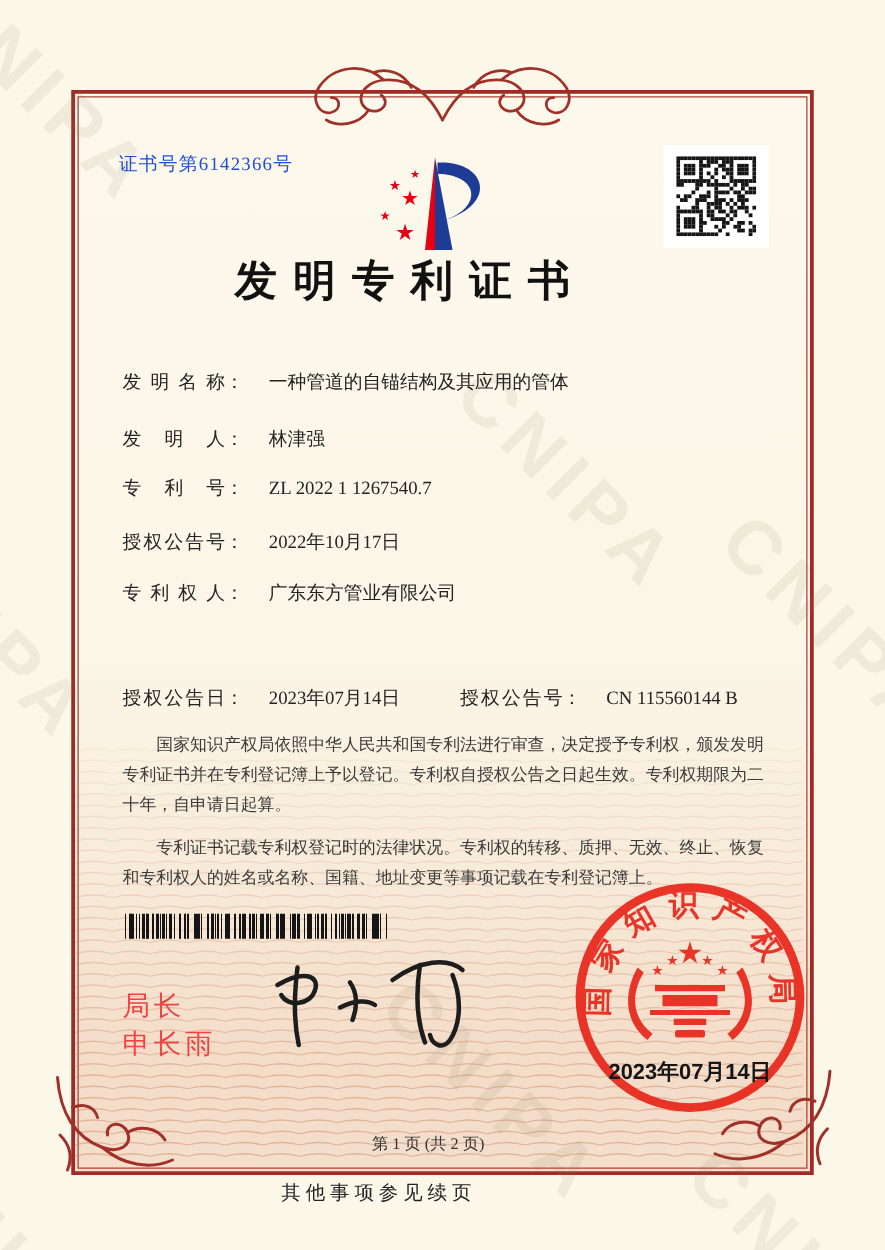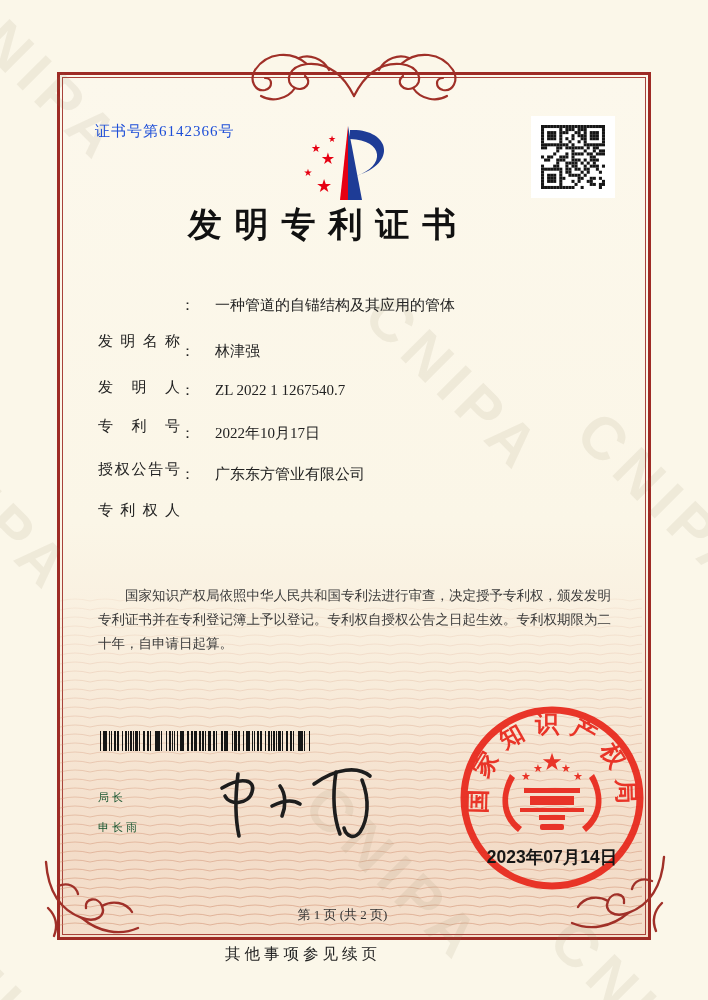--- a/index.html
+++ b/index.html
@@ -25,35 +25,35 @@
   .content{position:absolute;inset:0;z-index:5;}
   .abs{position:absolute;}
 
   .cert-no{left:95px;top:122px;font-size:15px;color:#1d4ed8;letter-spacing:1px;}
   .qr-wrap{left:531px;top:116px;width:84px;height:82px;background:#fff;}
   .title{left:0;top:202px;width:644px;text-align:center;font-size:34px;font-weight:bold;
          color:#111;font-family:"Liberation Sans","DejaVu Sans",sans-serif;
          letter-spacing:.38em;text-indent:.38em;}
 
   .frow{left:98px;width:540px;font-size:15px;color:#222;white-space:nowrap;}
-  .flabel{display:inline-block;width:82px;text-align:justify;text-align-last:justify;vertical-align:top;margin-top:36px;}
+  .flabel{display:inline-block;width:82px;text-align:justify;text-align-last:justify;vertical-align:top;}
   .fcolon{display:inline-block;}
   .fvalue{display:inline-block;margin-left:20px;}
   .grant2{position:absolute;left:270px;top:0;}
 
   .paras{left:98px;top:584px;width:514px;font-size:13.5px;line-height:1.78;color:#3a3a3a;}
   .paras p{margin:0 0 10px 0;text-indent:2em;}
 
   .barcode{left:100px;top:731px;width:212px;height:20px;
     background:
       repeating-linear-gradient(90deg,#151515 0 1px,transparent 1px 3px,#151515 3px 5px,transparent 5px 6px,#151515 6px 7px,transparent 7px 11px),
       repeating-linear-gradient(90deg,transparent 0 4px,#151515 4px 6px,transparent 6px 9px,#151515 9px 10px,transparent 10px 13px);}
 
-  .signer{font-family:"Liberation Sans","DejaVu Sans",sans-serif;font-size:11px;
-          color:#14532d;letter-spacing:3px;}
+  .signer{font-family:"Liberation Sans","DejaVu Sans",sans-serif;font-size:22px;
+          color:#ef4444;letter-spacing:3px;}
   .signer.t1{left:98px;top:790px;}
   .signer.t2{left:98px;top:820px;}
   .sig-svg{left:198px;top:756px;}
 
   .seal{left:452px;top:698px;width:200px;height:200px;opacity:.92;}
   .seal-date{left:470px;top:845px;width:164px;text-align:center;font-size:17.5px;font-weight:bold;
              color:#161616;font-family:"Liberation Sans","DejaVu Sans",sans-serif;z-index:6;}
 
   .page-no{left:0;top:906px;width:685px;text-align:center;font-size:13px;color:#333;}
   .footer-note{left:0;top:944px;width:606px;text-align:center;font-size:15.5px;color:#222;letter-spacing:4px;}
@@ -410,23 +410,30 @@
     <div class="abs frow" style="top:381px">
       <span class="flabel">专 利 号</span><span class="fcolon">：</span><span class="fvalue">ZL 2022 1 1267540.7</span>
     </div>
     <div class="abs frow" style="top:424px">
       <span class="flabel">授权公告号</span><span class="fcolon">：</span><span class="fvalue">2022年10月17日</span>
     </div>
     <div class="abs frow" style="top:465px">
       <span class="flabel">专 利 权 人</span><span class="fcolon">：</span><span class="fvalue">广东东方管业有限公司</span>
     </div>
 
+    <div class="abs frow" style="top:549px">
+      <span class="flabel">授权公告日</span><span class="fcolon">：</span><span class="fvalue">2023年07月14日</span>
+      <span class="grant2">
+        <span class="flabel">授权公告号</span><span class="fcolon">：</span><span class="fvalue">CN 115560144 B</span>
+      </span>
+    </div>
 
     <div class="abs paras">
       <p>国家知识产权局依照中华人民共和国专利法进行审查，决定授予专利权，颁发发明专利证书并在专利登记簿上予以登记。专利权自授权公告之日起生效。专利权期限为二十年，自申请日起算。</p>
+      <p>专利证书记载专利权登记时的法律状况。专利权的转移、质押、无效、终止、恢复和专利权人的姓名或名称、国籍、地址变更等事项记载在专利登记簿上。</p>
     </div>
 
     <div class="abs barcode"></div>
 
     <div class="abs signer t1">局长</div>
     <div class="abs signer t2">申长雨</div>
     <svg class="abs sig-svg" width="188" height="94" viewBox="0 0 188 94">
       <g stroke="#1d1d1d" fill="none" stroke-width="3.6" stroke-linecap="round">
         <path d="M40,18 C37,42 37,62 41,80"></path>
         <path d="M24,32 C44,20 58,24 54,36 C51,48 32,50 27,40"></path>

